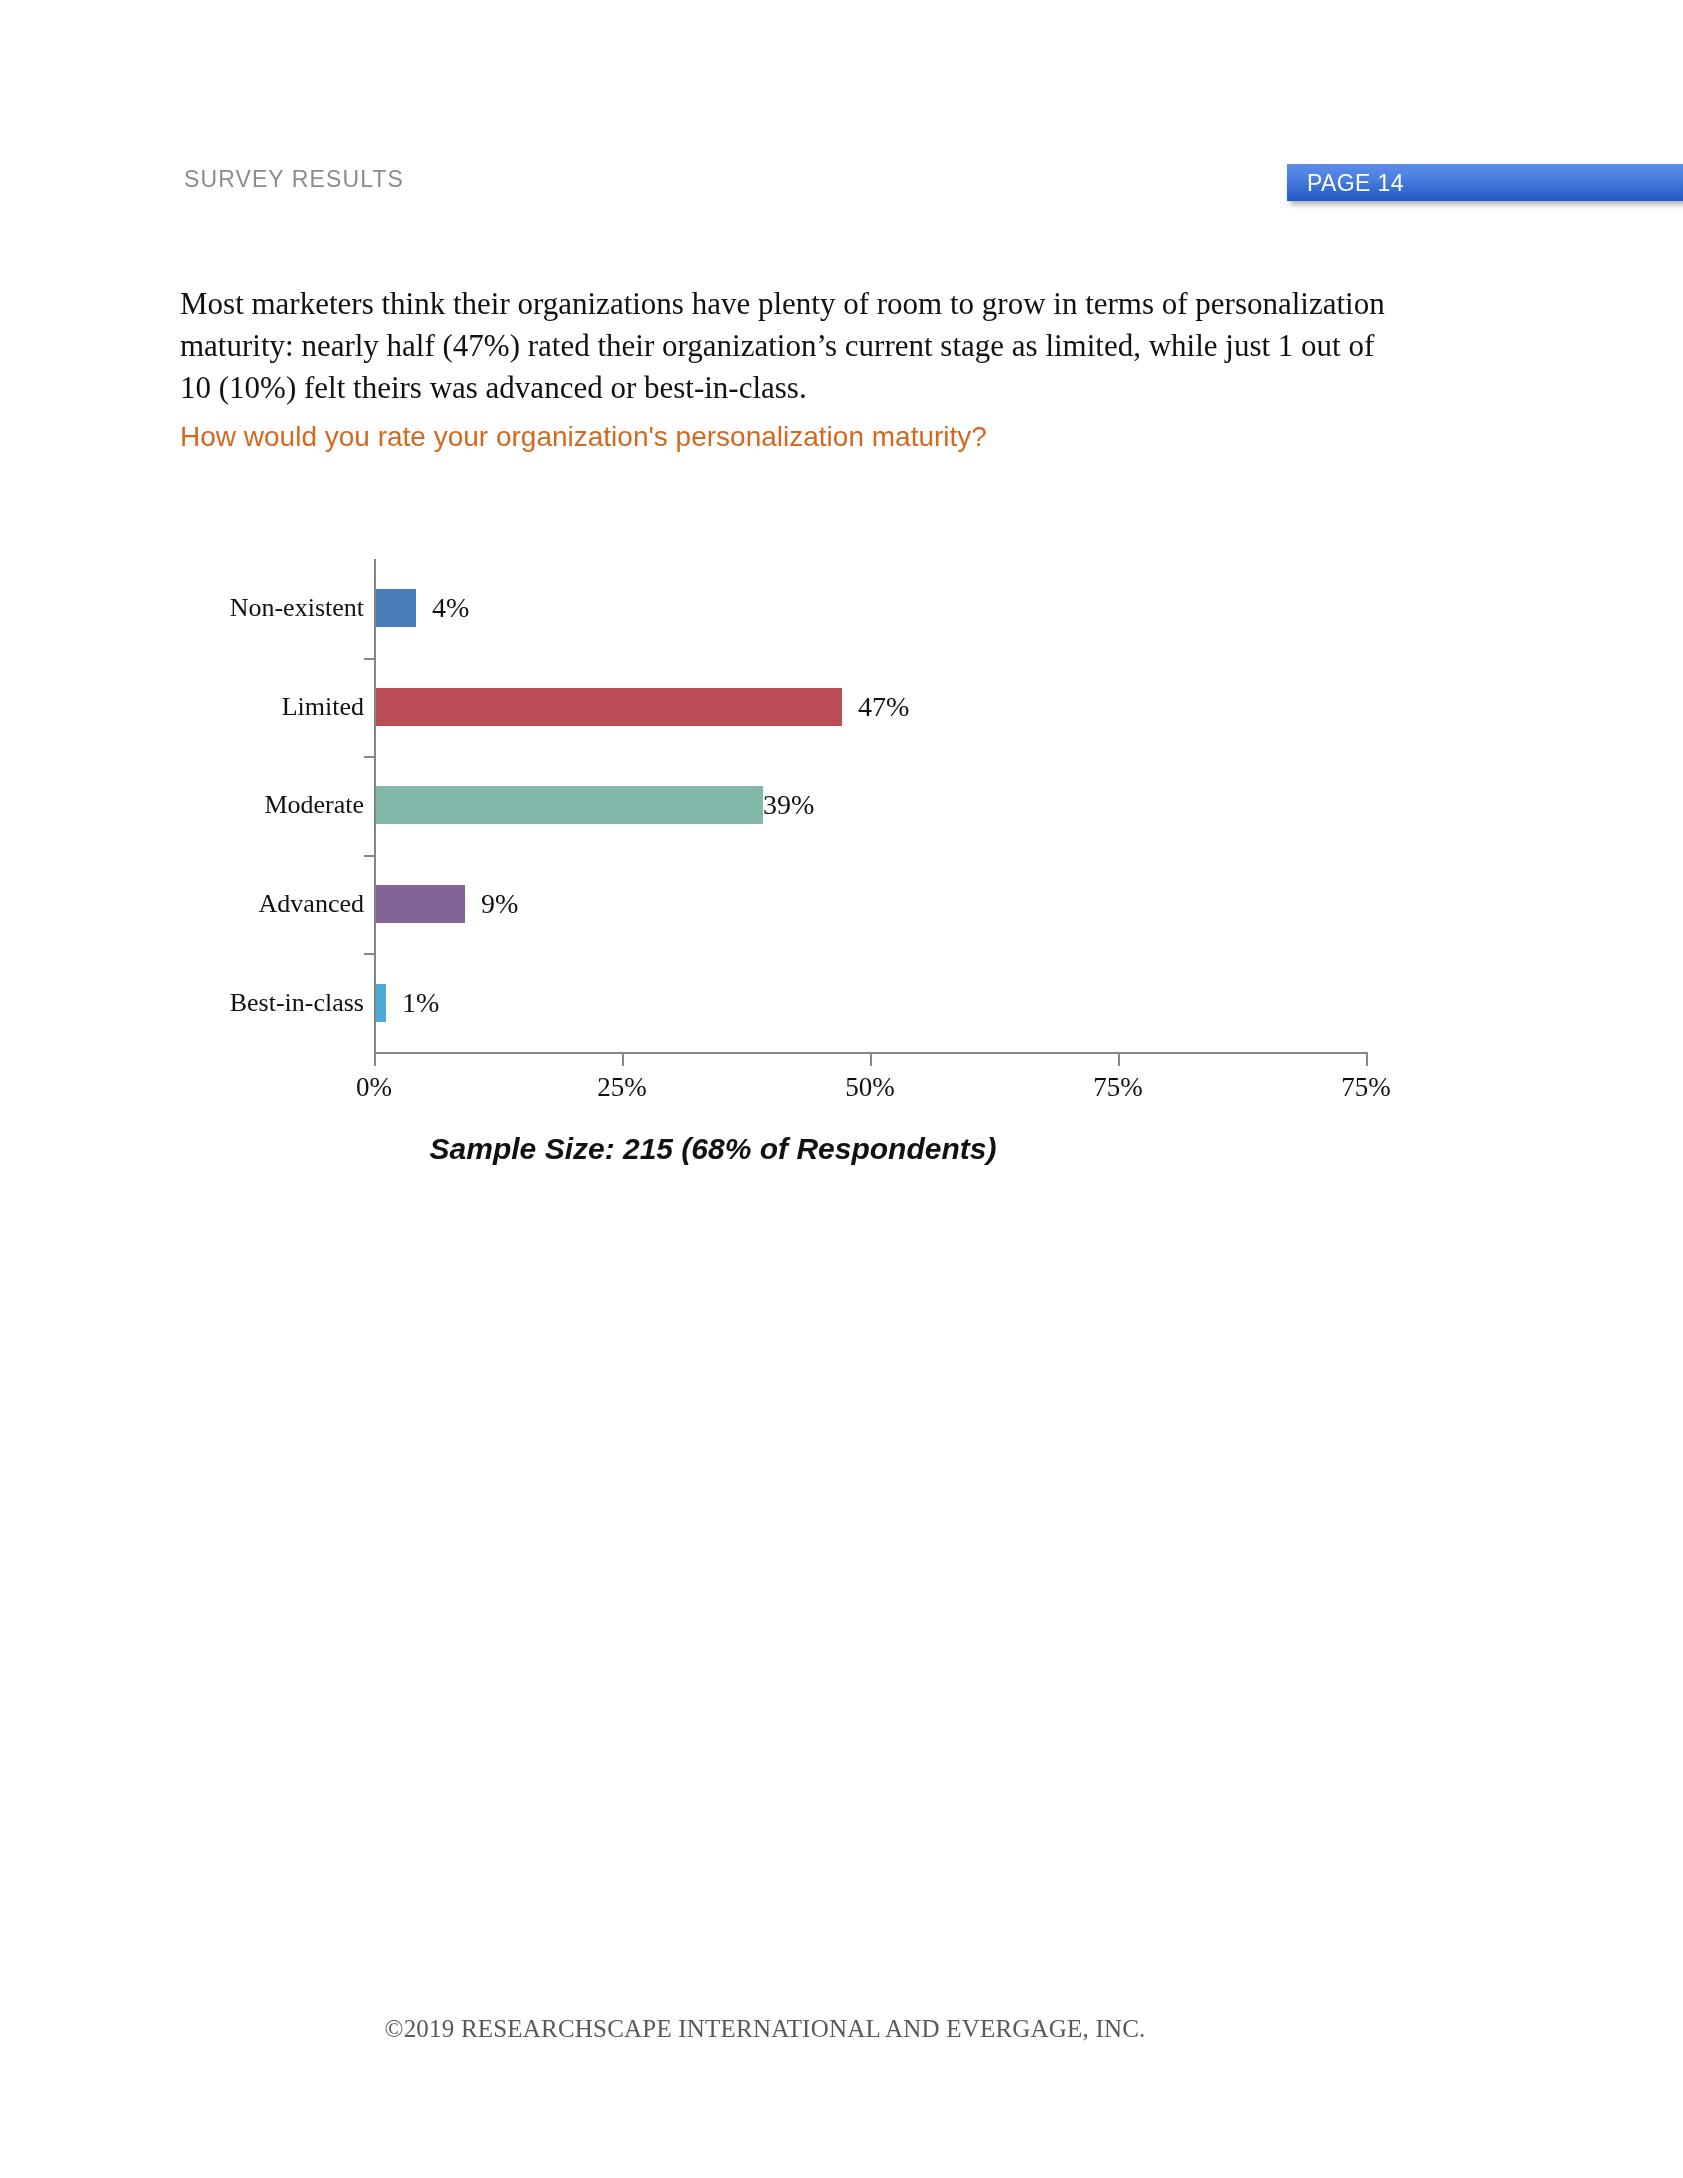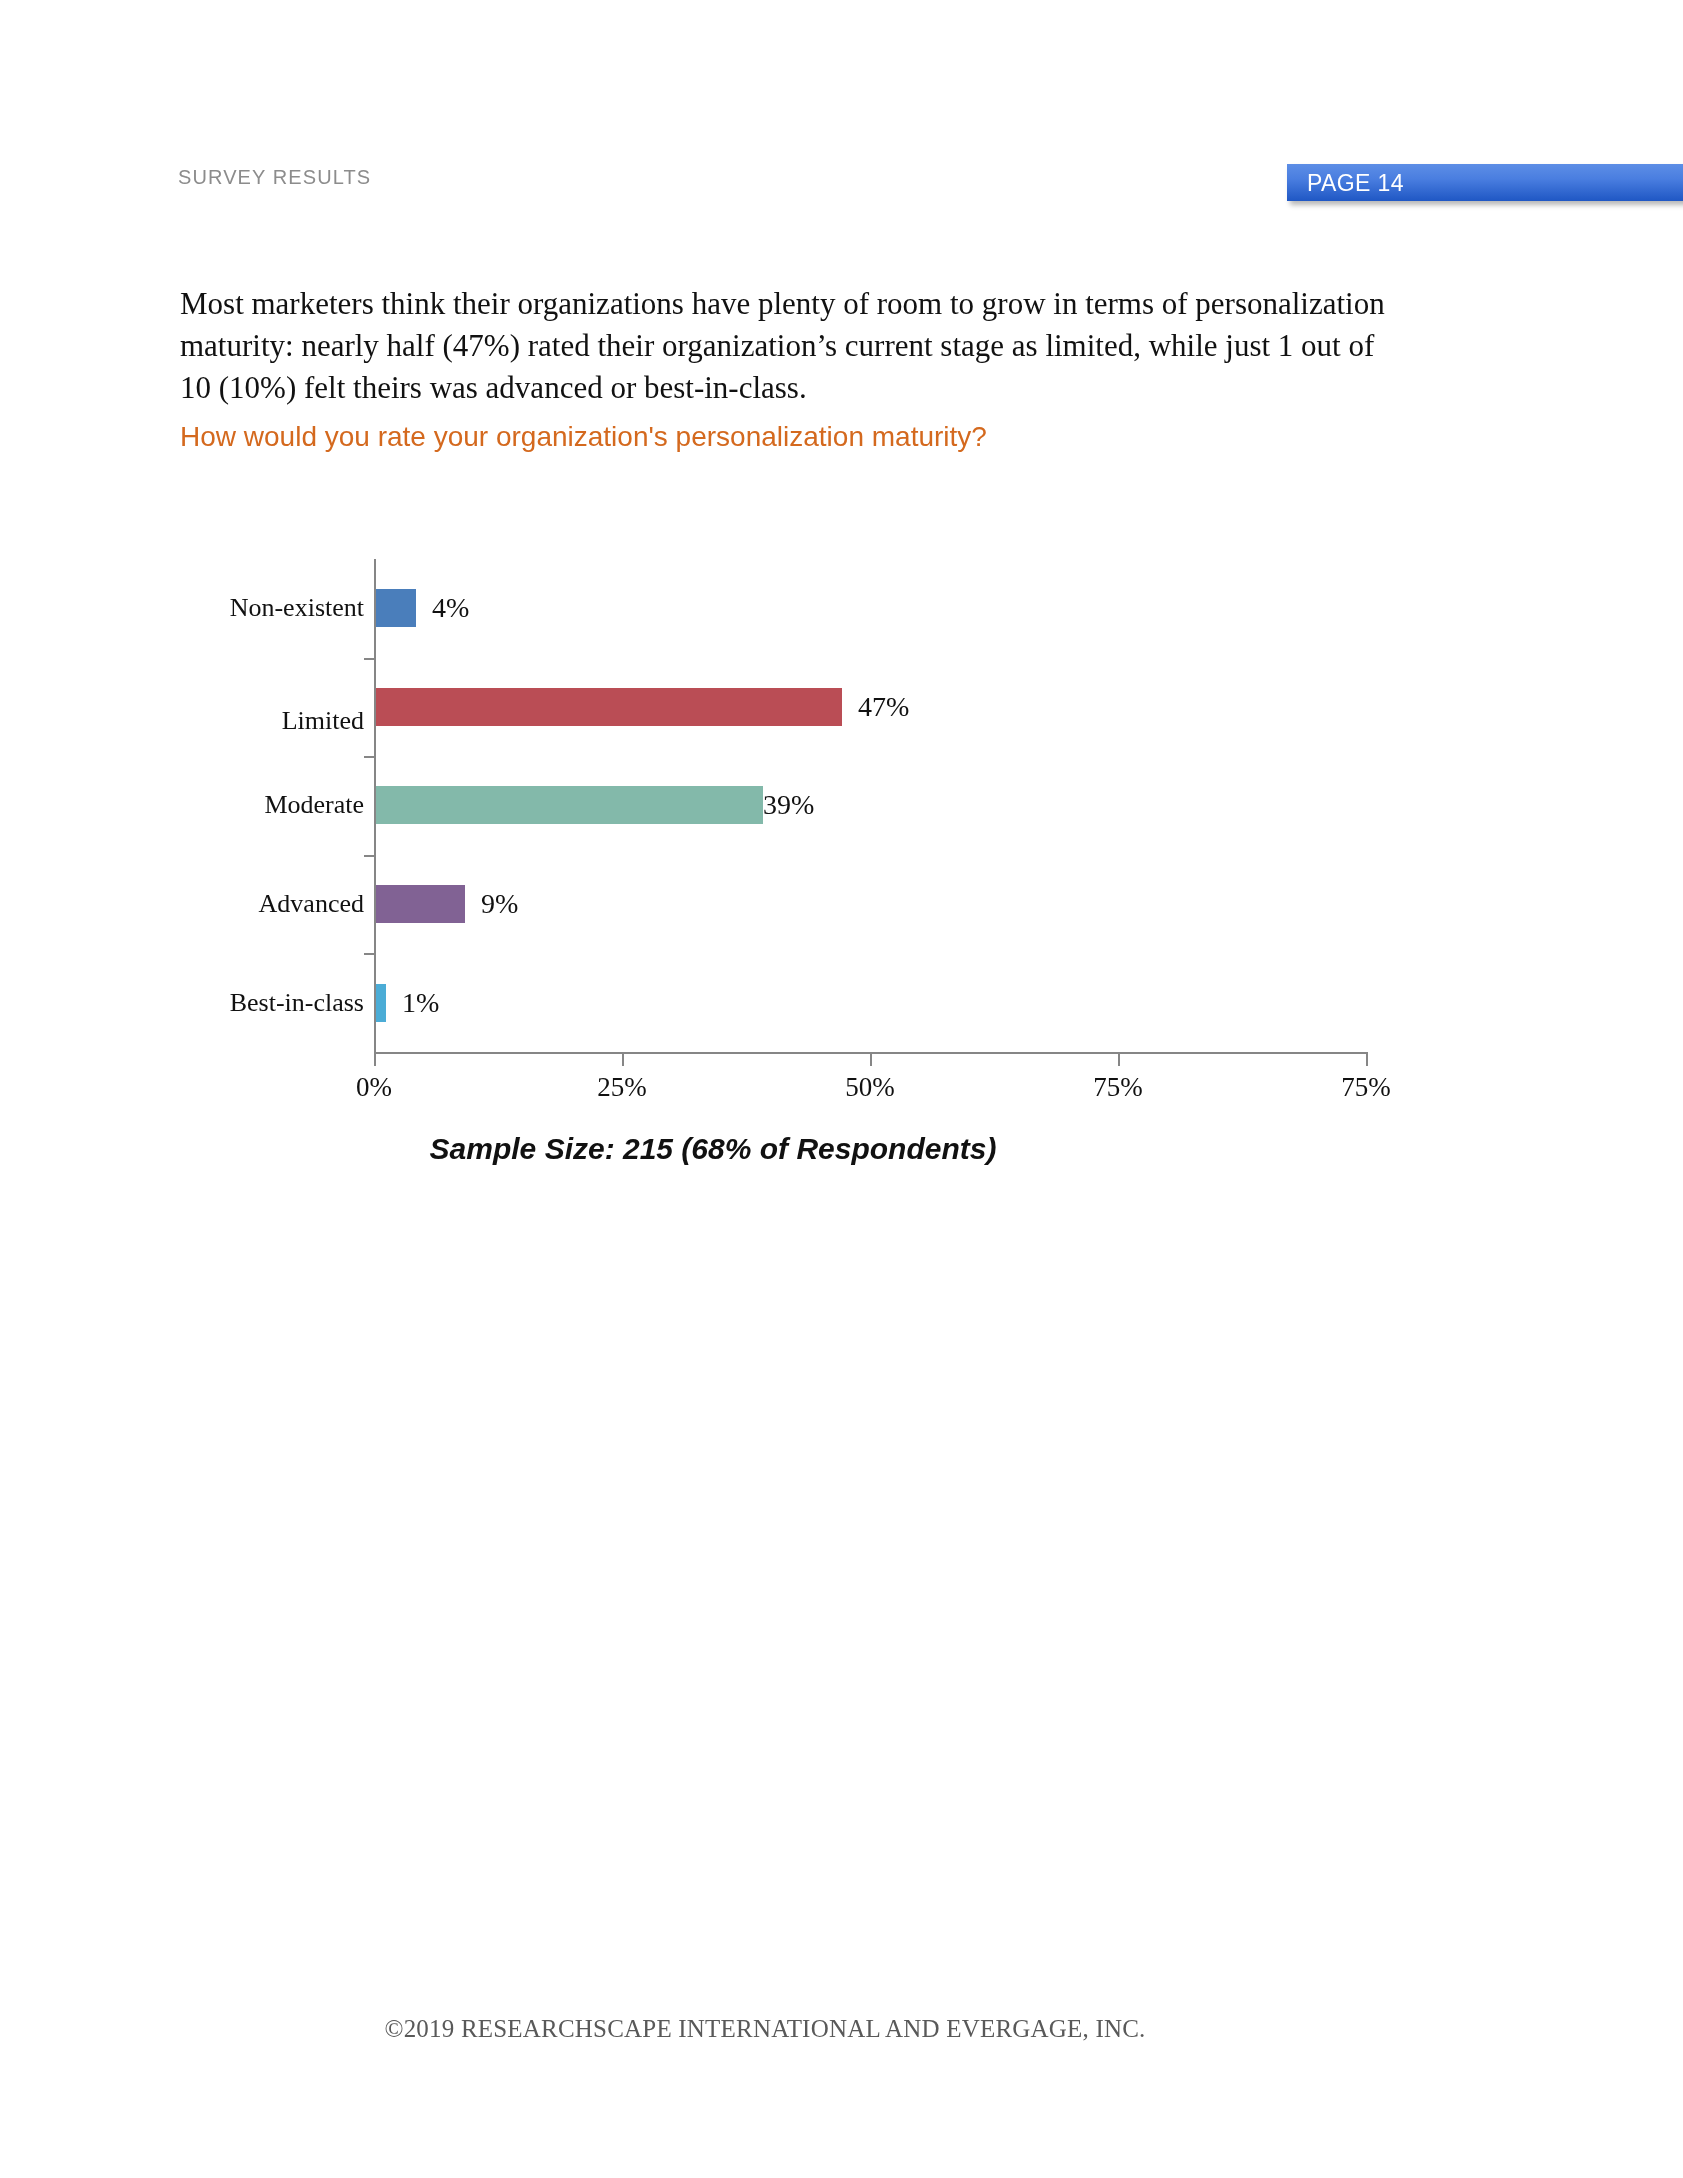--- a/index.html
+++ b/index.html
@@ -18,24 +18,24 @@
   
   .header-row {
     position: absolute;
     top: 163px;
     left: 0;
     width: 1683px;
     height: 50px;
   }
   .section-label {
     position: absolute;
-    left: 178px;
+    left: 184px;
     top: 3px;
     font-family: "Liberation Sans", sans-serif;
-    font-size: 20px;
+    font-size: 23px;
     letter-spacing: 1.1px;
     color: #8c8c8c;
     white-space: nowrap;
   }
   .page-badge {
     position: absolute;
     left: 1287px;
     top: 164px;
     width: 416px;
     height: 37px;
@@ -189,21 +189,21 @@
 <div class="question">How would you rate your organization's personalization maturity?</div>
 
 <div class="chart">
   <div class="y-axis-line"></div>
   <div class="x-axis-line"></div>
   <div id="chart-layers">
       <div class="cat-label" style="top: 59px;">Non-existent</div>
       <div class="bar" style="left: 198px; top: 59px; width: 40px; background: rgb(74, 126, 187);"></div>
       <div class="bar-value" style="left: 254px; top: 59px;">4%</div>
       <div class="y-tick" style="top: 109px;"></div>
-      <div class="cat-label" style="top: 172px;">Limited</div>
+      <div class="cat-label" style="top: 158px;">Limited</div>
       <div class="bar" style="left: 198px; top: 158px; width: 466px; background: rgb(186, 77, 85);"></div>
       <div class="bar-value" style="left: 680px; top: 158px;">47%</div>
       <div class="y-tick" style="top: 207px;"></div>
       <div class="cat-label" style="top: 256px;">Moderate</div>
       <div class="bar" style="left: 198px; top: 256px; width: 387px; background: rgb(131, 185, 170);"></div>
       <div class="bar-value" style="left: 585px; top: 256px;">39%</div>
       <div class="y-tick" style="top: 306px;"></div>
       <div class="cat-label" style="top: 355px;">Advanced</div>
       <div class="bar" style="left: 198px; top: 355px; width: 89px; background: rgb(129, 98, 148);"></div>
       <div class="bar-value" style="left: 303px; top: 355px;">9%</div>

